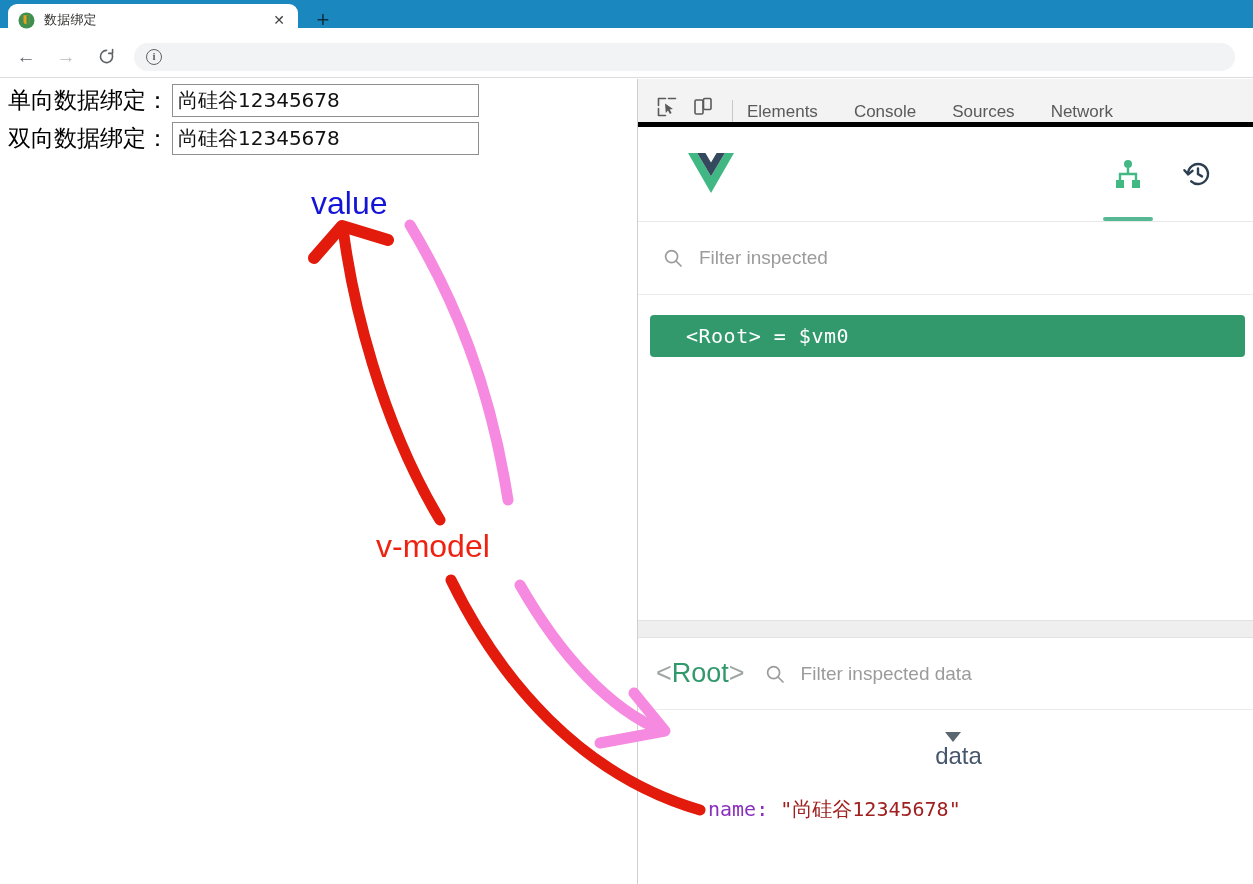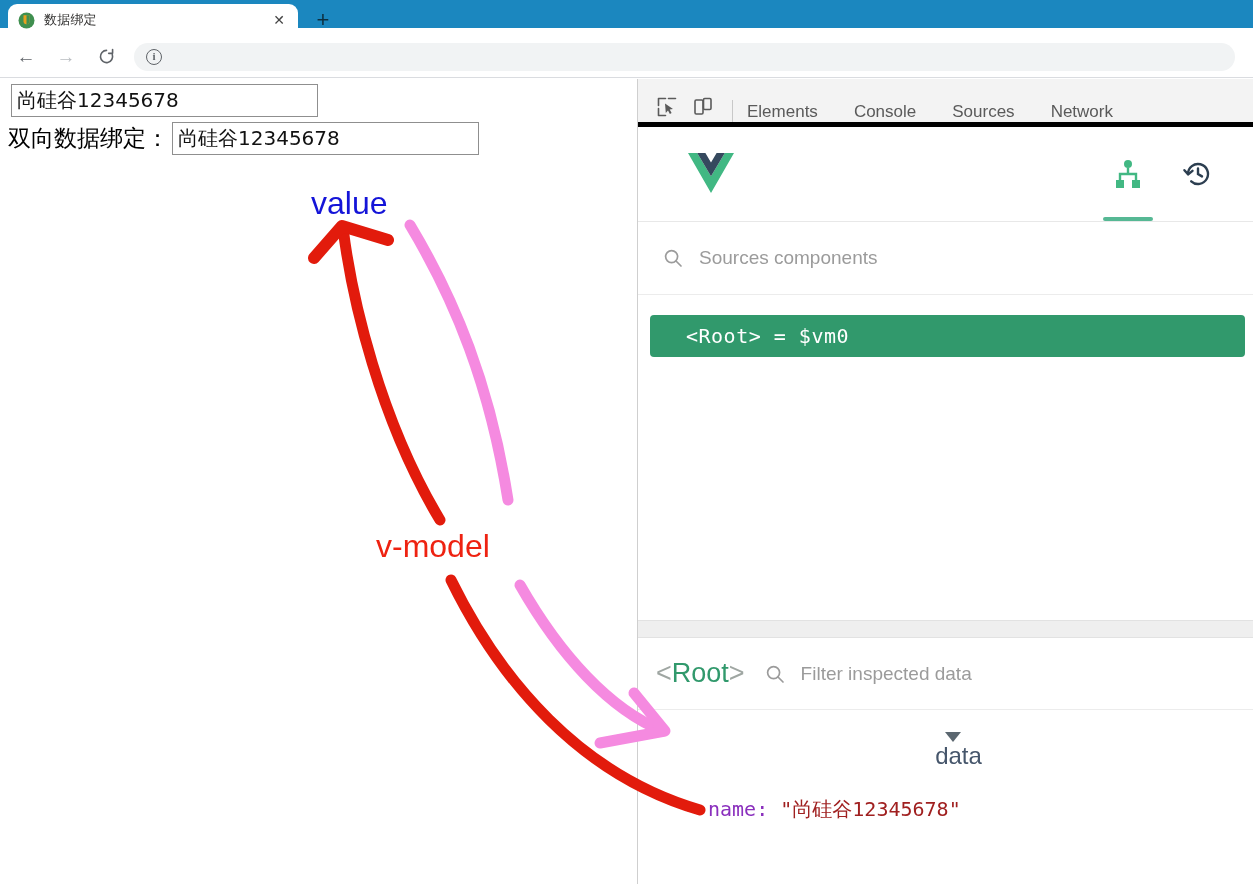--- a/index.html
+++ b/index.html
@@ -196,20 +196,21 @@
         <path d="M16.4 2.6v4.1h-4.1" fill="none" stroke="#5f6368" stroke-width="1.7" stroke-linecap="round" stroke-linejoin="round"></path>
       </svg>
     </div>
     <div class="omnibox">
       <span class="omni-icon">i</span>
     </div>
   </div>
 
   <div class="page">
     <div class="bindrow">
+      <span class="bindlabel">单向数据绑定：</span>
       <input class="bindinput" type="text" value="尚硅谷12345678" style="">
     </div>
     <div class="bindrow">
       <span class="bindlabel">双向数据绑定：</span>
       <input class="bindinput" type="text" value="尚硅谷12345678" style="">
     </div>
   </div>
 
   <div class="devtools">
 
@@ -259,21 +260,21 @@
       </div>
     </div>
 
     <div class="dt-filter">
       <span class="dt-filter-icon">
         <svg width="20" height="20" viewBox="0 0 20 20">
           <circle cx="8.6" cy="8.6" r="6" fill="none" stroke="#9b9b9b" stroke-width="1.7"></circle>
           <path d="M13 13l5 5" stroke="#9b9b9b" stroke-width="1.7" stroke-linecap="round"></path>
         </svg>
       </span>
-      <span class="dt-filter-text">Sources components</span>
+      <span class="dt-filter-text">Filter inspected</span>
     </div>
 
     <div class="tree-area">
       <div class="tree-row">
         <span class="tree-row-text">&lt;Root&gt; = $vm0</span>
       </div>
     </div>
 
     <div class="splitter"></div>
 

